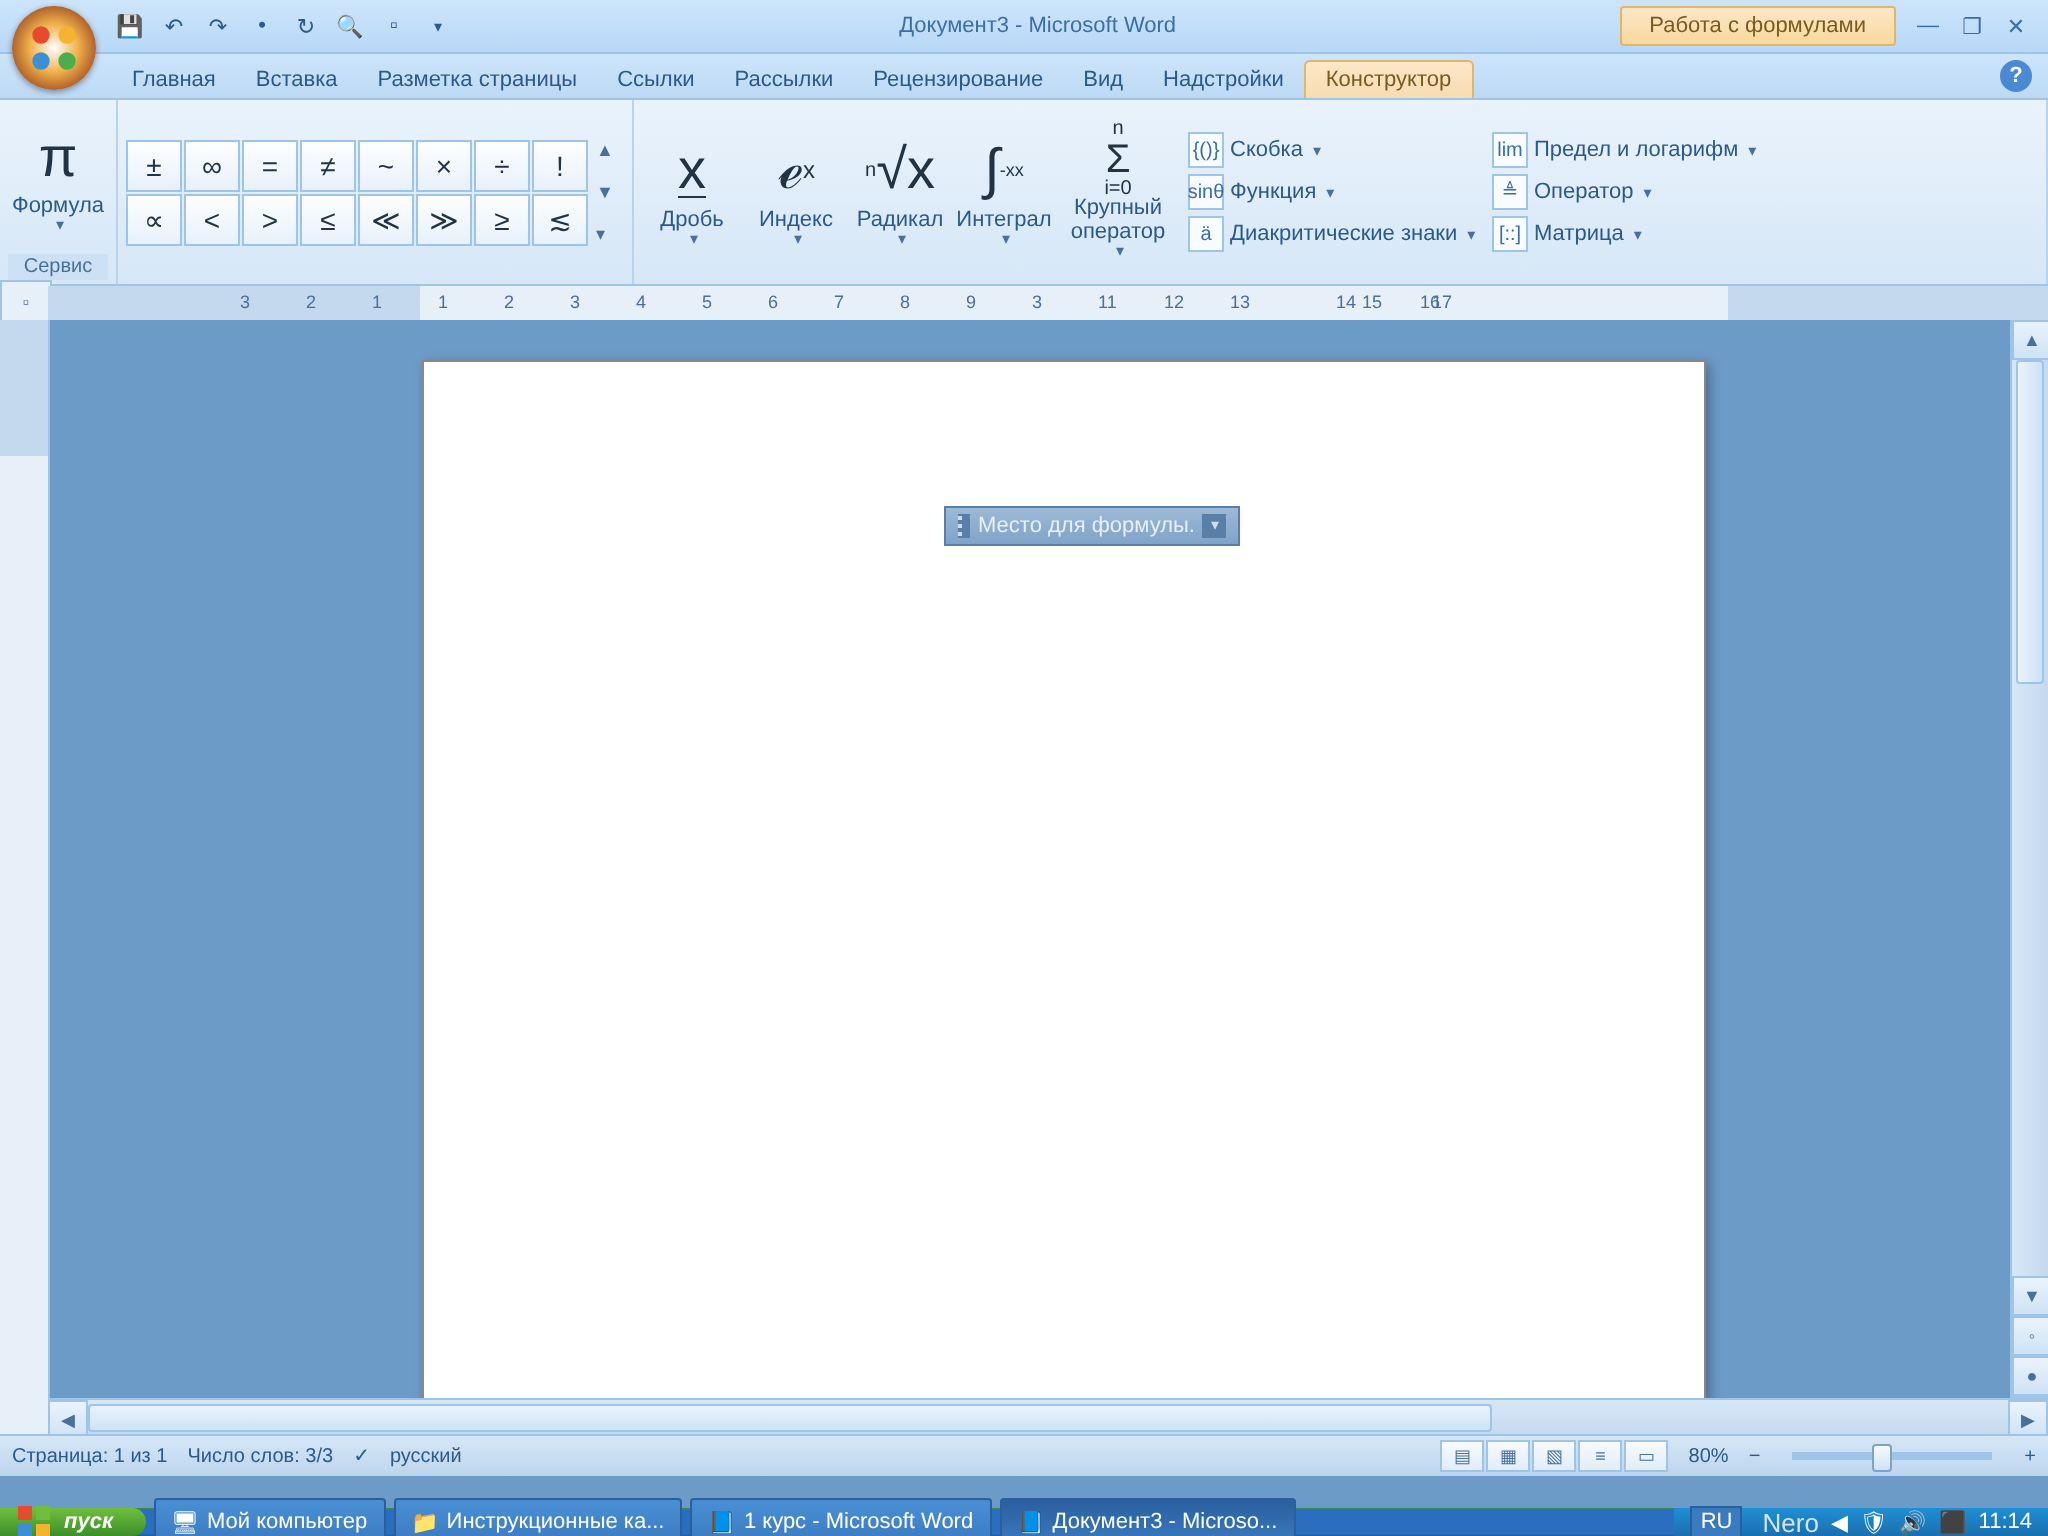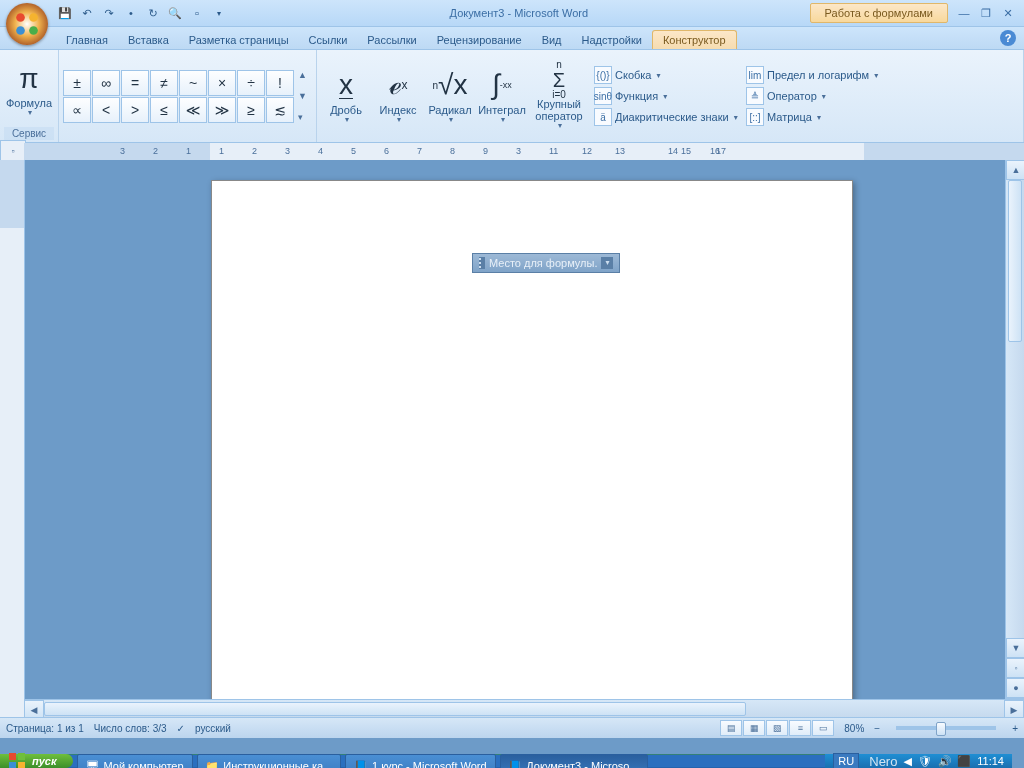--- a/index.html
+++ b/index.html
@@ -48,21 +48,21 @@
 .scroll-v .thumb{position:absolute;left:2px;right:2px;top:0;height:160px;background:linear-gradient(90deg,#eaf3fc,#cde2f5);border:1px solid #9ec4e8;border-radius:2px}
 .scroll-h{height:18px;background:linear-gradient(#d6e7f7,#c5d9ee);border-top:1px solid #9ec4e8;display:flex;margin-left:24px}
 .scroll-h .track{flex:1;position:relative}
 .scroll-h .thumb{position:absolute;top:2px;bottom:2px;left:0;width:700px;background:linear-gradient(#eaf3fc,#cde2f5);border:1px solid #9ec4e8;border-radius:2px}
 .statusbar{position:absolute;left:0;right:0;bottom:30px;height:20px;background:linear-gradient(#d6e7f7,#bcd5ee);border-top:1px solid #9ec4e8;display:flex;align-items:center;color:#2b5a8a;padding:0 6px;gap:10px;font-size:10px}
 .statusbar .spacer{flex:1}
 .view-btns{display:flex;gap:1px}
 .view-btns span{width:20px;height:14px;border:1px solid #9ec4e8;background:linear-gradient(#f8fbff,#e0edf9);display:flex;align-items:center;justify-content:center;font-size:9px;color:#4a6f9a}
 .zoom-slider{width:100px;height:4px;background:#9ec4e8;position:relative;margin:0 6px}
 .zoom-slider .knob{position:absolute;left:40px;top:-4px;width:8px;height:12px;background:linear-gradient(#f8fbff,#cde2f5);border:1px solid #7fa3c8;border-radius:2px}
-.taskbar{position:absolute;left:0;right:12px;bottom:0;height:14px;background:linear-gradient(#3c8f3c,#2a6fbf 8%,#2a6fbf 92%,#1f5a9e);display:flex;color:#fff;font-size:11px}
+.taskbar{position:absolute;left:0;right:0;bottom:0;height:14px;background:linear-gradient(#3c8f3c,#2a6fbf 8%,#2a6fbf 92%,#1f5a9e);display:flex;align-items:center;color:#fff;font-size:11px}
 .start-btn{background:linear-gradient(#6fbf3c,#3c8f2a);height:100%;padding:0 16px 0 8px;display:flex;align-items:center;gap:6px;font-style:italic;font-weight:bold;border-radius:0 12px 12px 0}
 .task-item{background:linear-gradient(#4a8fd4,#3a7ac0);border:1px solid #2a5f9e;height:22px;margin-left:4px;padding:0 8px;display:flex;align-items:center;gap:4px;border-radius:2px;max-width:150px;overflow:hidden;white-space:nowrap}
 .task-item.active{background:linear-gradient(#2a5f9e,#3a7ac0)}
 .tray{margin-left:auto;background:linear-gradient(#1f8fd4,#1a6fb0);height:100%;padding:0 8px;display:flex;align-items:center;gap:6px}
 .lang-ind{background:#3a7ac0;border:1px solid #2a5f9e;padding:1px 4px;margin-right:4px}
 .ruler-corner{position:absolute;left:0;top:140px;width:24px;height:20px;background:#e7eff8;border:1px solid #9ec4e8;display:flex;align-items:center;justify-content:center;color:#4a6f9a;font-size:9px}
 </style>
 </head>
 <body>
 

